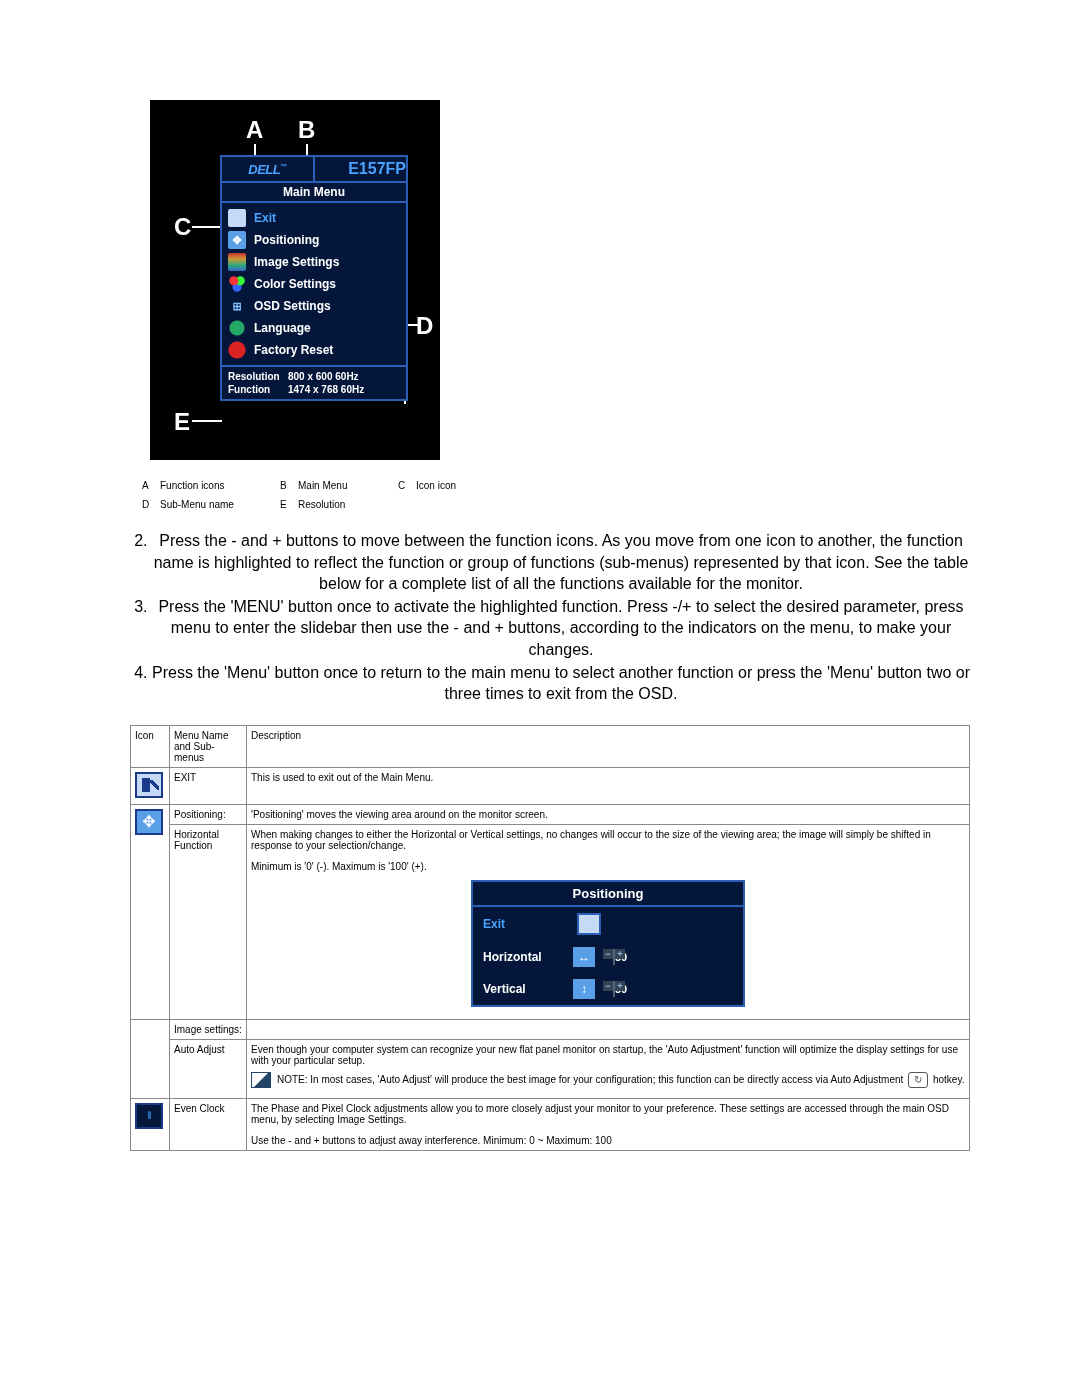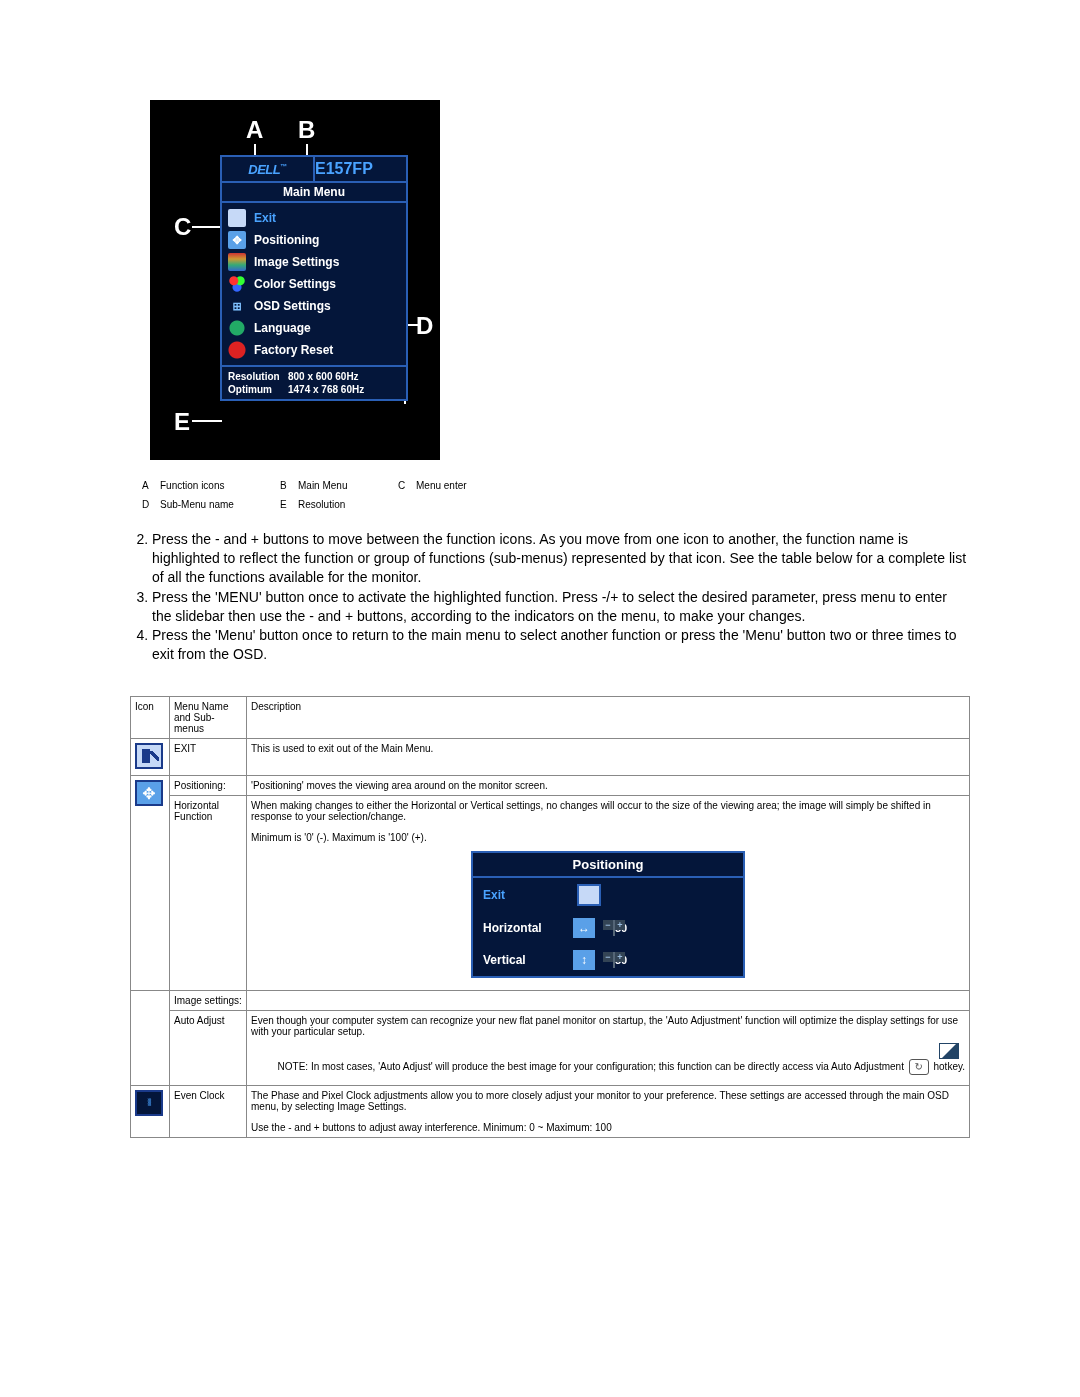--- a/index.html
+++ b/index.html
@@ -57,21 +57,21 @@
     font-weight: bold;
     font-style: italic;
     font-size: 13px;
     width: 50%;
     text-align: center;
     letter-spacing: -0.5px;
   }
   .dell-logo sup { font-size: 7px; font-style: normal; }
   .model {
     width: 50%;
-    text-align: left;
+    text-align: right;
     color: #4aa3ff;
     font-size: 16px;
     font-weight: bold;
     border-left: 2px solid #2a5fb5;
     line-height: 24px;
   }
   .osd-title {
     text-align: center;
     font-weight: bold;
     font-size: 12px;
@@ -127,24 +127,25 @@
     display: grid;
     grid-template-columns: 18px 120px 18px 100px 18px 100px;
     row-gap: 8px;
     font-size: 10px;
     margin: 10px 0 20px 12px;
   }
   .letter-defs .lk { font-weight: normal; }
 
   
   ol.instr {
-    margin: 0 0 32px 0;
+    margin: 0 0 20px 0;
     padding-left: 22px;
-    font-size: 14px;
+    font-size: 16px;
     line-height: 1.35;
+    text-align: center;
   }
   ol.instr li { margin-bottom: 1px; }
 
   
   table.menu-table {
     border-collapse: collapse;
     width: 100%;
     font-size: 10px;
   }
   table.menu-table th, table.menu-table td {
@@ -238,23 +239,22 @@
   .pos-osd .val { font-size:11px; text-align:center; }
   .pexit { color:#4aa3ff; font-style: normal; }
   .pexiticon {
     width: 20px; height: 18px; background:#c6d9f7;
     border:2px solid #2a5fb5; display:inline-block; margin-left:4px;
     vertical-align: middle;
   }
 
   .note-row {
     display: flex;
-    align-items: flex-end;
+    align-items: center;
     margin: 6px 0;
-    flex-direction: column;
   }
   .note-ic {
     width: 18px; height: 14px;
     background: linear-gradient(135deg,#fff 49%,#246 51%);
     border:1px solid #246;
     margin-right: 6px;
     flex-shrink:0;
   }
   .hotkey-ic {
     display: inline-block;
@@ -325,33 +325,33 @@
         <span>Language</span>
       </div>
       <div class="osd-item">
         <span class="mi-icon ic-reset"></span>
         <span>Factory Reset</span>
       </div>
     </div>
     <div class="osd-res">
       <span class="b">Resolution</span>
       <span class="b">800 x 600  60Hz</span>
-      <span class="b">Optimum</span>
+      <span class="b">Function</span>
       <span class="b">1474 x 768  60Hz</span>
     </div>
   </div>
 </div>
 
 <div class="letter-defs">
   <span class="lk">A</span>
       <span>Function icons</span>
   <span class="lk">B</span>
       <span>Main Menu</span>
   <span class="lk">C</span>
-      <span>Menu enter</span>
+      <span>Icon icon</span>
   <span class="lk">D</span>
       <span>Sub-Menu name</span>
   <span class="lk">E</span>
       <span>Resolution</span>
   <span></span>
       <span></span>
 </div>
 
 <ol class="instr" start="2">
   <li>Press the - and + buttons to move between the function icons. As you move from one icon to another, the function name is highlighted to reflect the function or group of functions (sub-menus) represented by that icon. See the table below for a complete list of all the functions available for the monitor.</li>

